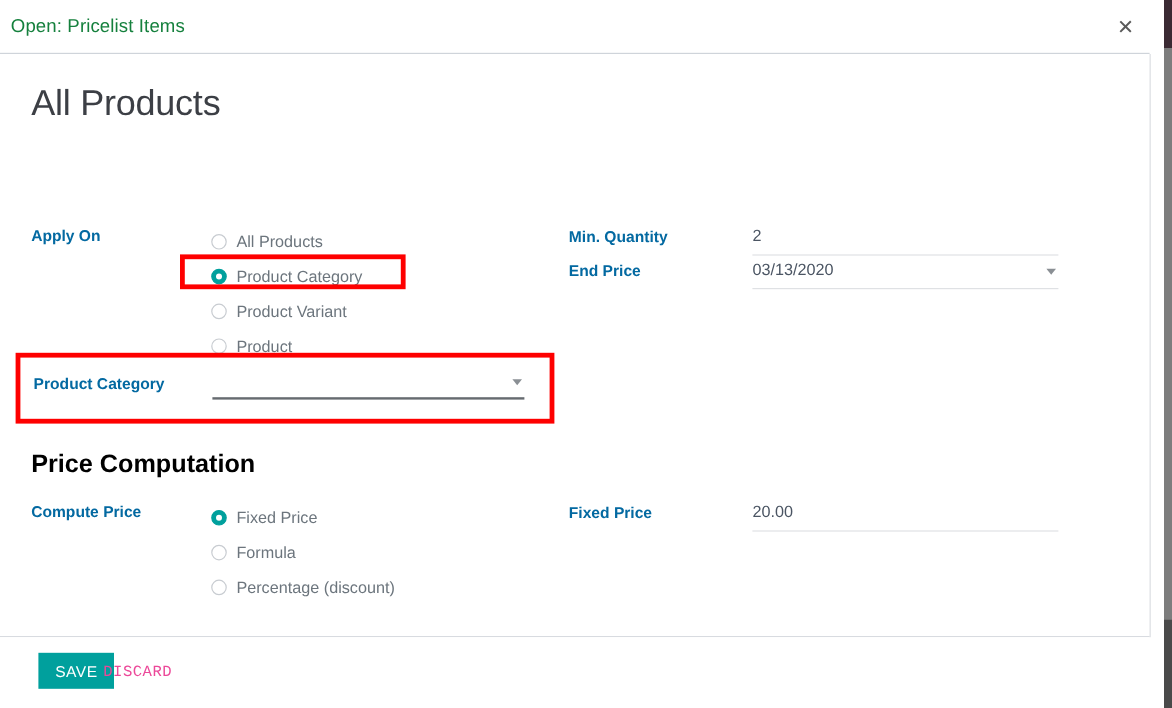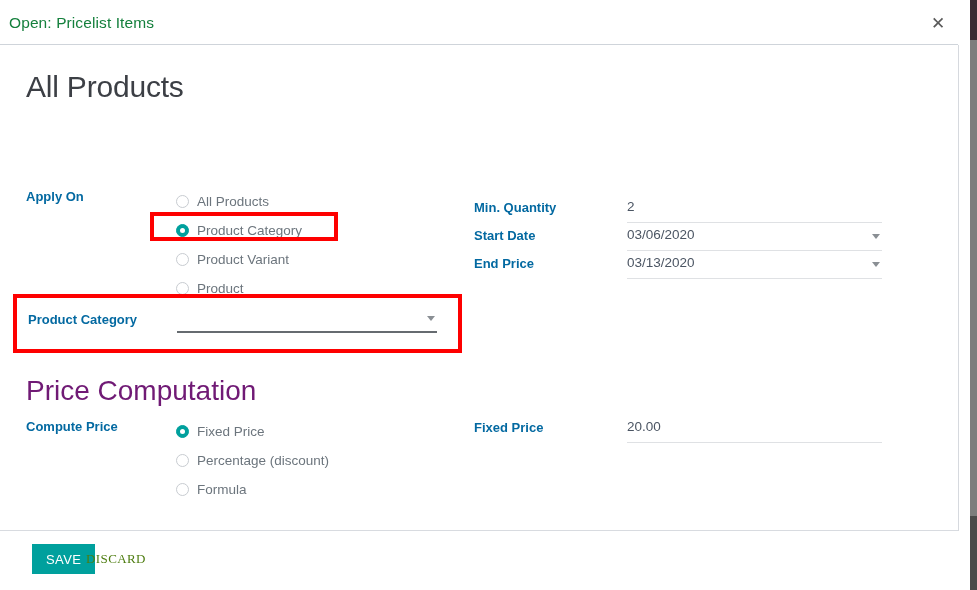--- a/index.html
+++ b/index.html
@@ -165,36 +165,36 @@
   .caret {
     position: absolute;
     right: 2px; top: 9px;
     width: 0; height: 0;
     border-left: 4px solid transparent;
     border-right: 4px solid transparent;
     border-top: 5px solid #8a8f94;
   }
 
   
-  .right-col { position: absolute; left: 474px; top: 152px; width: 420px; }
+  .right-col { position: absolute; left: 474px; top: 142px; width: 420px; }
   .right-row { position: relative; height: 28px; margin-bottom: 0; }
   .right-row .lbl { position: absolute; left: 0; top: 3px; }
   .right-row .field {
     position: absolute;
     left: 153px; top: 0;
     width: 255px;
   }
 
   
   .section-title {
     position: absolute;
     left: 26px; top: 330px;
-    font-size: 28px;
-    font-weight: 400;
-    color: #701a75;
+    font-size: 21px;
+    font-weight: 700;
+    color: #000000;
   }
 
   .compute-label { position: absolute; left: 26px; top: 374px; }
   .compute-list  { position: absolute; left: 176px; top: 372px; width: 280px; }
 
   .fixed-price-row {
     position: absolute;
     left: 474px; top: 372px;
     width: 420px;
     height: 28px;
@@ -239,26 +239,26 @@
     display: flex;
     align-items: center;
     margin-left: 20px;
   }
   .btn-discard {
     position: absolute;
     left: 74px; top: 13px;
     height: 30px;
     padding: 0 12px;
     background: transparent;
-    color: #4d7c0f;
+    color: #ec4899;
     border: none;
     font-size: 13px;
     letter-spacing: 0.4px;
     cursor: pointer;
-    font-family: Liberation Serif, serif;
+    font-family: Liberation Mono, monospace;
     display: flex;
     align-items: center;
   }
 
   
   .scroll-divider {
     position: absolute;
     left: 958px; top: 45px;
     width: 1px; height: 486px;
     background: #d6d9de;
@@ -327,28 +327,20 @@
       <div class="right-col">
 
         <div class="right-row">
           <div class="lbl">Min. Quantity</div>
           <div class="field">
             <div class="field-value">2</div>
             <div class="field-underline"></div>
           </div>
         </div>
 
-        <div class="right-row">
-          <div class="lbl">Start Date</div>
-          <div class="field">
-            <div class="field-value">03/06/2020</div>
-            <span class="caret"></span>
-            <div class="field-underline"></div>
-          </div>
-        </div>
 
         <div class="right-row">
           <div class="lbl">End Price</div>
           <div class="field">
             <div class="field-value">03/13/2020</div>
             <span class="caret"></span>
             <div class="field-underline"></div>
           </div>
         </div>
 
@@ -358,25 +350,25 @@
 
       <div class="lbl compute-label">Compute Price</div>
 
       <div class="compute-list">
         <label class="radio-row">
           <span class="radio checked"></span>
           <span class="radio-label">Fixed Price</span>
         </label>
         <label class="radio-row">
           <span class="radio"></span>
+          <span class="radio-label">Formula</span>
+        </label>
+        <label class="radio-row">
+          <span class="radio"></span>
           <span class="radio-label">Percentage (discount)</span>
-        </label>
-        <label class="radio-row">
-          <span class="radio"></span>
-          <span class="radio-label">Formula</span>
         </label>
       </div>
 
       <div class="fixed-price-row">
         <div class="lbl">Fixed Price</div>
         <div class="field">
           <div class="field-value">20.00</div>
           <div class="field-underline"></div>
         </div>
       </div>

